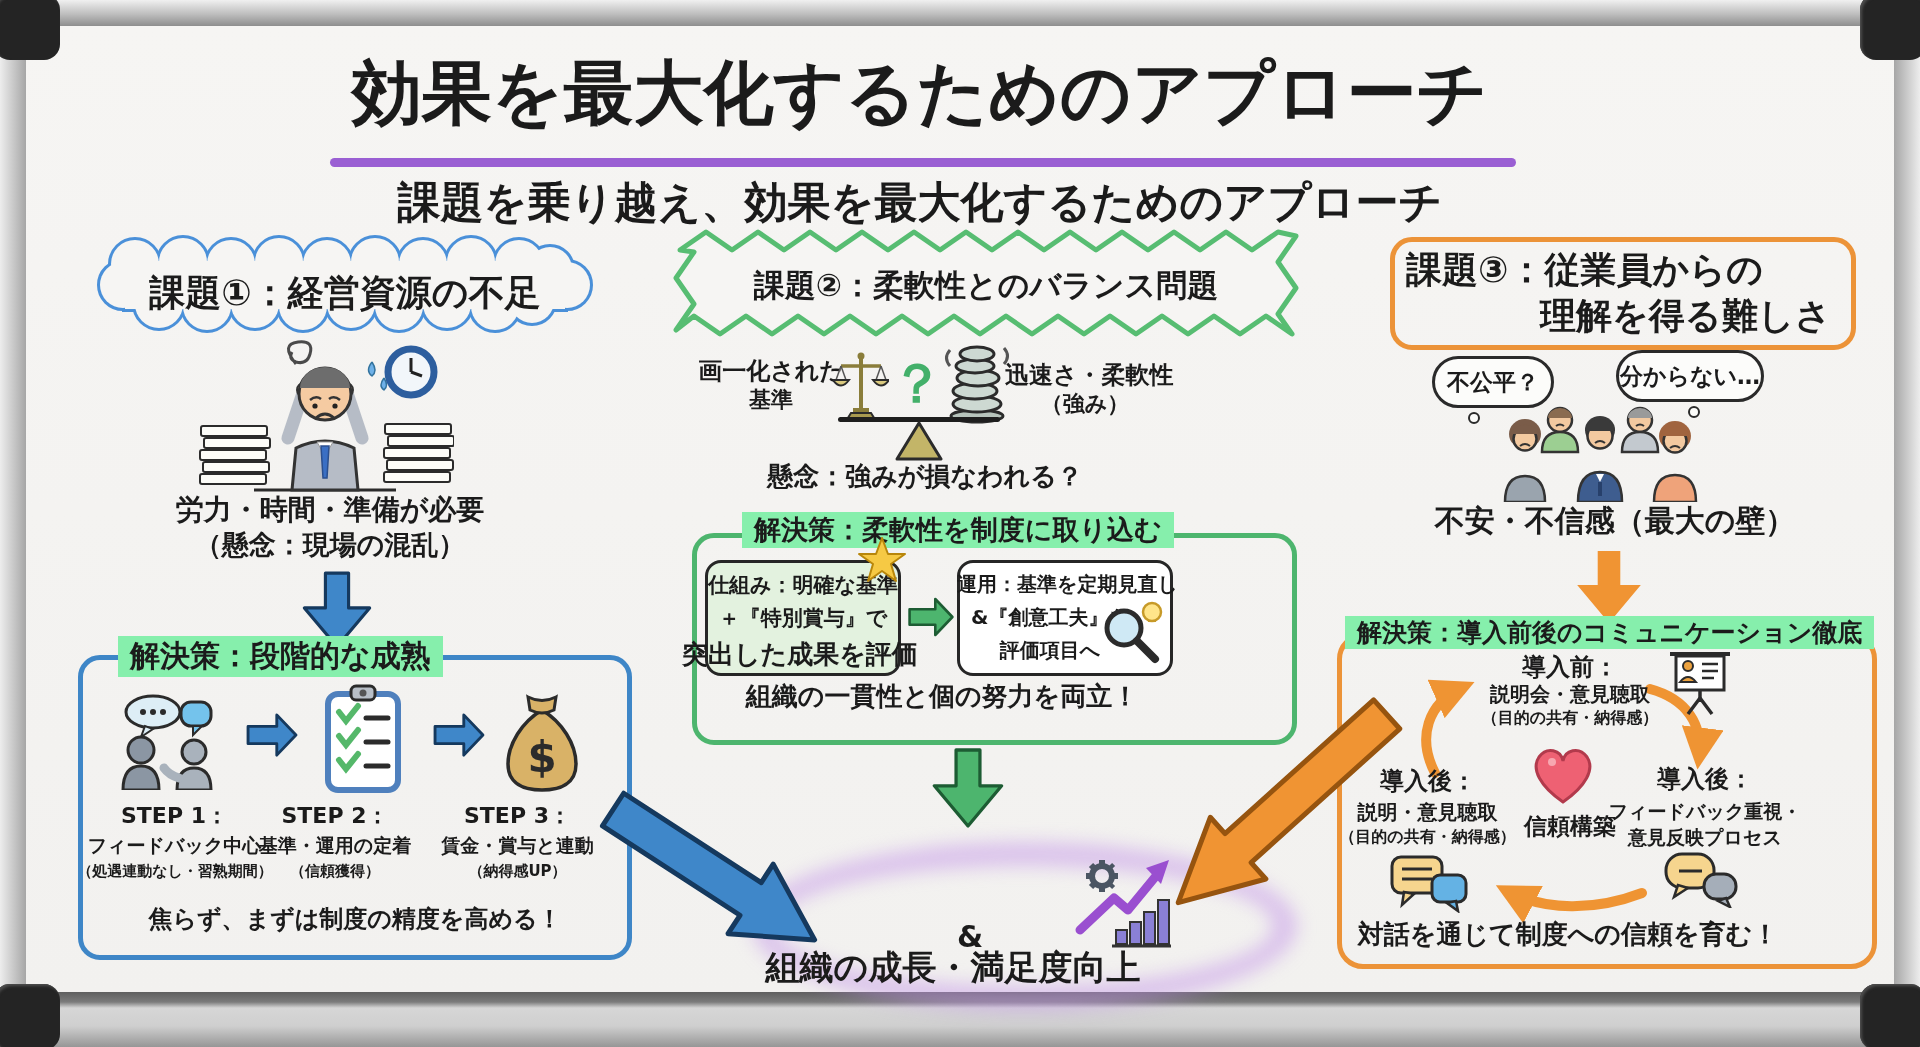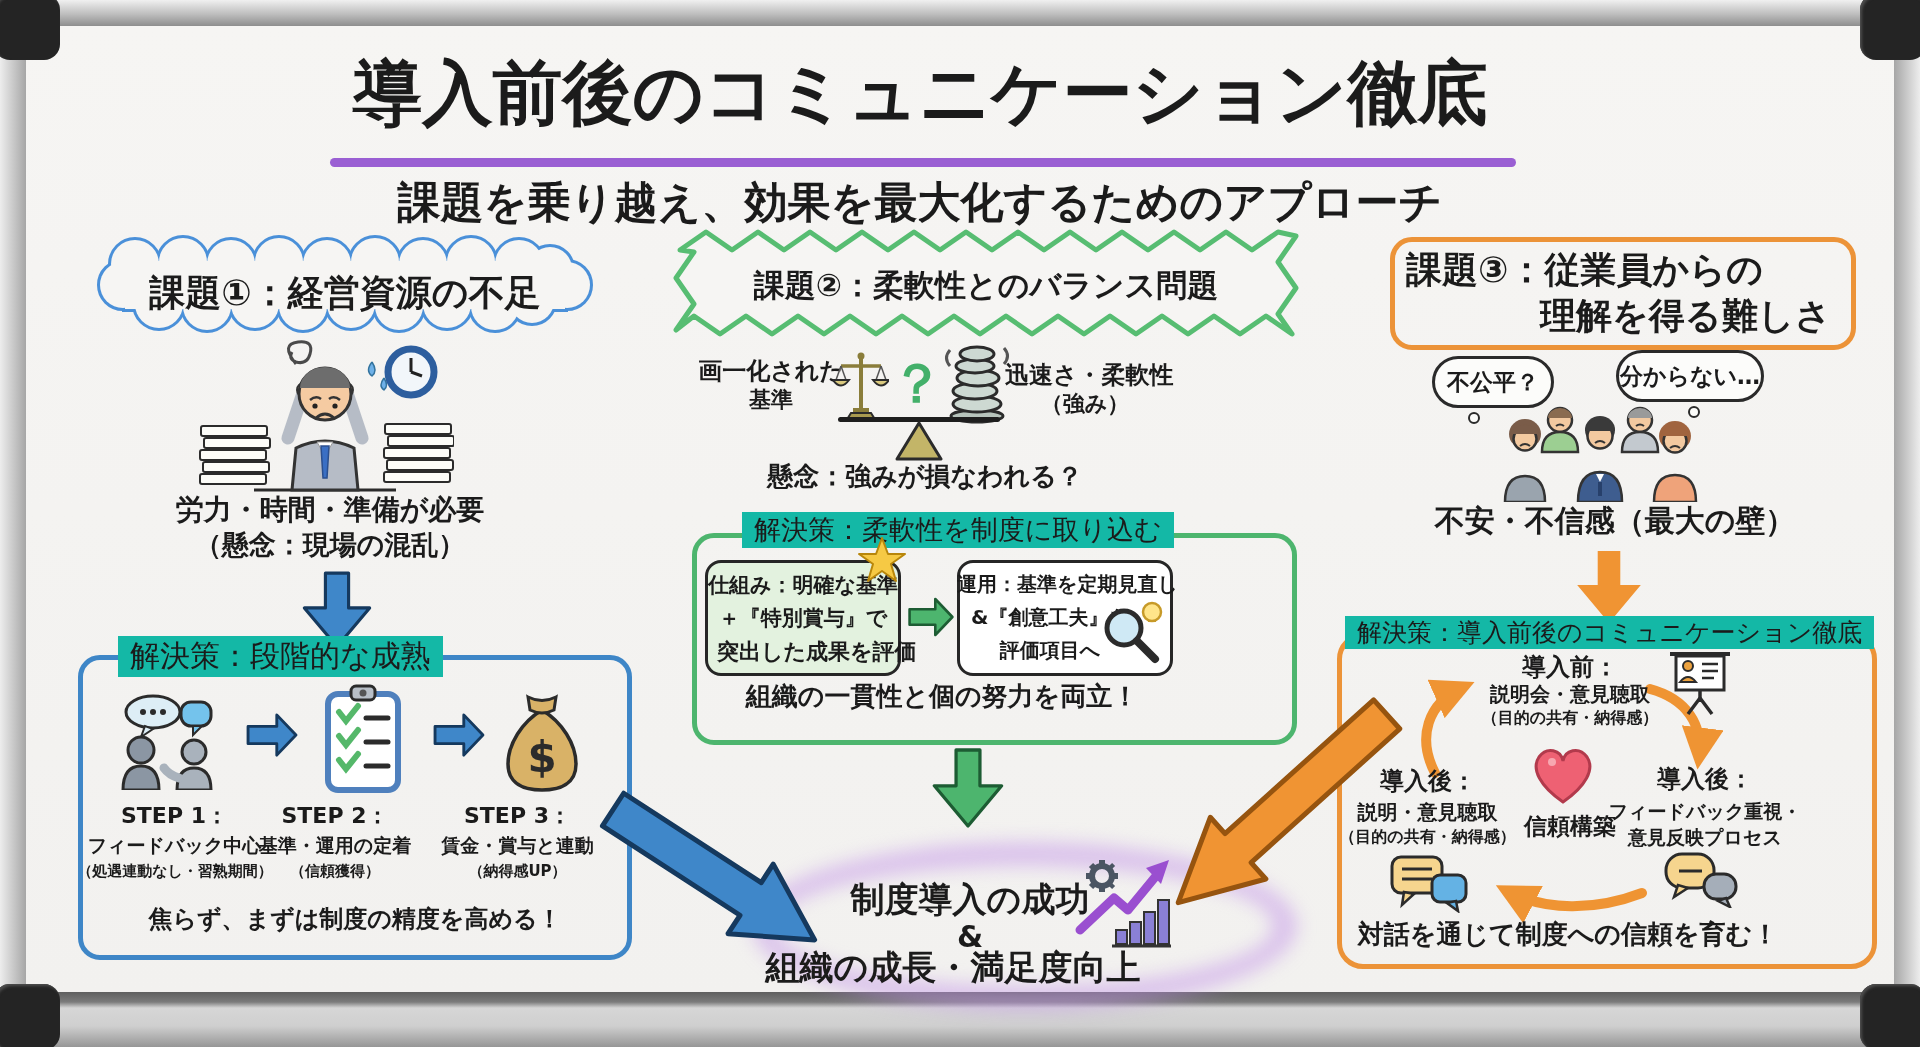--- a/index.html
+++ b/index.html
@@ -1,20 +1,20 @@
 <!DOCTYPE html>
 <html><head>
 <meta charset="utf-8">
 <style>
   html,body{margin:0;padding:0;background:#9c9c9c;}
   *{box-sizing:border-box;font-family:"DejaVu Sans","Liberation Sans",sans-serif;}
   #stage{position:relative;width:1920px;height:1047px;overflow:hidden;background:#b5b5b5;}
   .abs{position:absolute;}
   .t{position:absolute;font-weight:800;color:#1b1b1b;text-align:center;line-height:1.25;white-space:nowrap;}
-  .boxtitle{position:absolute;background:#14b8a6;padding:0 12px;font-weight:400;color:#1b1b1b;text-align:center;white-space:nowrap;}
+  .boxtitle{position:absolute;background:#86efac;padding:0 12px;font-weight:700;color:#1b1b1b;text-align:center;white-space:nowrap;}
   .frame-top{left:0;top:0;width:1920px;height:26px;background:linear-gradient(180deg,#f0f0f0,#bdbdbd 55%,#8e8e8e);}
   .frame-left{left:0;top:0;width:26px;height:992px;background:linear-gradient(90deg,#ededed,#a6a6a6);}
   .frame-right{left:1894px;top:0;width:26px;height:992px;background:linear-gradient(270deg,#ededed,#a6a6a6);}
   .tray{left:0;top:992px;width:1920px;height:55px;background:linear-gradient(180deg,#5f5f5f 0px,#7b7b7b 10px,#d6d6d6 16px,#cfcfcf 34px,#969696 55px);}
   .board{left:26px;top:26px;width:1868px;height:966px;background:linear-gradient(180deg,#f6f5f3,#f2f1ef);}
   .cap{width:66px;height:66px;background:#242424;border-radius:16px;box-shadow:inset 2px 2px 3px #4e4e4e;}
   .cloudtxt{font-size:36px;}
   .roundbox{position:absolute;border-radius:22px;}
   .subbox{position:absolute;border:3.5px solid #262626;border-radius:16px;}
   .glow{position:absolute;border-radius:50%;border:24px solid rgba(195,150,232,.52);filter:blur(9px);}
@@ -27,21 +27,21 @@
   <div class="abs board"></div>
   <div class="abs frame-top"></div>
   <div class="abs frame-left"></div>
   <div class="abs frame-right"></div>
   <div class="abs tray"></div>
   <div class="abs cap" style="left:-6px;top:-6px;"></div>
   <div class="abs cap" style="left:1860px;top:-6px;"></div>
   <div class="abs cap" style="left:-6px;top:984px;"></div>
   <div class="abs cap" style="left:1860px;top:984px;"></div>
 
-  <div class="t" style="left:160px;top:50px;width:1520px;font-size:70px;font-weight:900;">導入前後のコミュニケーション徹底</div>
+  <div class="t" style="left:160px;top:50px;width:1520px;font-size:70px;font-weight:900;">効果を最大化するためのアプローチ</div>
   <div class="abs" style="left:330px;top:158px;width:1186px;height:9px;background:#9a5fd3;border-radius:5px;"></div>
   <div class="t" style="left:160px;top:176px;width:1520px;font-size:43px;">課題を乗り越え、効果を最大化するためのアプローチ</div>
 
   <svg class="abs" style="left:95px;top:233px;" width="500" height="104" viewBox="0 0 500 104">
     <defs>
       <g id="cld">
         <circle cx="40" cy="31" r="24"></circle>
           <circle cx="88" cy="29" r="24"></circle>
           <circle cx="136" cy="31" r="24"></circle>
           <circle cx="184" cy="29" r="24"></circle>
@@ -205,21 +205,21 @@
   <svg class="abs" style="left:895px;top:421px;" width="48" height="40" viewBox="0 0 48 40">
     <polygon points="24,2 46,38 2,38" fill="#c3b568" stroke="#2b2b2b" stroke-width="3" stroke-linejoin="round"></polygon>
   </svg>
   <div class="t" style="left:735px;top:460px;width:380px;font-size:26px;">懸念：強みが損なわれる？</div>
 
   <div class="roundbox" style="left:692px;top:533px;width:605px;height:212px;border:5px solid #4db56e;"></div>
   <div class="boxtitle" style="left:742px;top:512px;font-size:27px;">解決策：柔軟性を制度に取り込む</div>
   <div class="subbox" style="left:705px;top:560px;width:196px;height:116px;background:#e3f2df;"></div>
   <div class="t" style="left:705px;top:572px;width:196px;font-size:21px;">仕組み：明確な基準</div>
   <div class="t" style="left:705px;top:605px;width:196px;font-size:21px;">＋『特別賞与』で</div>
-  <div class="t" style="left:682px;top:638px;width:196px;font-size:22px;margin-left:35px;">突出した成果を評価</div>
+  <div class="t" style="left:682px;top:638px;width:196px;font-size:26px;">突出した成果を評価</div>
   <svg class="abs" style="left:858px;top:536px;" width="48" height="48" viewBox="0 0 48 48">
     <path d="M24 2 L30 18 L47 18 L33 28 L38 45 L24 35 L10 45 L15 28 L1 18 L18 18 Z" fill="#f6c944" stroke="#b8860b" stroke-width="2" stroke-linejoin="round"></path>
   </svg>
   <svg class="abs" style="left:907px;top:595px;" width="48" height="44" viewBox="0 0 56 48">
     <polygon points="3,15 33,15 33,3 53,24 33,45 33,33 3,33" fill="#4db56e" stroke="#1d5c33" stroke-width="3" stroke-linejoin="round"></polygon>
   </svg>
   <div class="subbox" style="left:957px;top:560px;width:216px;height:116px;background:#ffffff;"></div>
   <div class="t" style="left:957px;top:572px;width:216px;font-size:20px;">運用：基準を定期見直し</div>
   <div class="t" style="left:942px;top:605px;width:216px;font-size:20px;">&amp;『創意工夫』を</div>
   <div class="t" style="left:942px;top:638px;width:216px;font-size:20px;">評価項目へ</div>
@@ -347,21 +347,20 @@
   <svg class="abs" style="left:1664px;top:852px;" width="76" height="56" viewBox="0 0 76 56">
     <rect x="2" y="2" width="48" height="34" rx="16" fill="#f6d58e" stroke="#2b2b2b" stroke-width="3"></rect>
     <line x1="15" y1="19" x2="38" y2="19" stroke="#2b2b2b" stroke-width="3"></line>
     <path d="M14,33 l-4,12 l14,-9 Z" fill="#f6d58e" stroke="#2b2b2b" stroke-width="2.5"></path>
     <rect x="40" y="22" width="32" height="25" rx="12" fill="#a5aeb9" stroke="#2b2b2b" stroke-width="3"></rect>
     <path d="M62,46 l4,9 l-12,-6 Z" fill="#a5aeb9" stroke="#2b2b2b" stroke-width="2.5"></path>
   </svg>
   <div class="t" style="left:1348px;top:918px;width:440px;font-size:26px;">対話を通じて制度への信頼を育む！</div>
 
   <div class="glow" style="left:752px;top:842px;width:545px;height:168px;"></div>
-  <div class="t" style="left:740px;top:878px;width:460px;font-size:34px;">制度導入の成功</div>
   <div class="t" style="left:740px;top:918px;width:460px;font-size:30px;">&amp;</div>
   <div class="t" style="left:723px;top:946px;width:460px;font-size:34px;">組織の成長・満足度向上</div>
   <svg class="abs" style="left:1072px;top:852px;" width="100" height="100" viewBox="0 0 100 100">
     <g stroke="#4b5563" stroke-width="6" fill="none">
       <circle cx="30" cy="24" r="10"></circle>
       <line x1="30" y1="8" x2="30" y2="13"></line>
         <line x1="30" y1="35" x2="30" y2="40"></line>
       <line x1="14" y1="24" x2="19" y2="24"></line>
         <line x1="41" y1="24" x2="46" y2="24"></line>
       <line x1="19" y1="13" x2="22" y2="16"></line>

